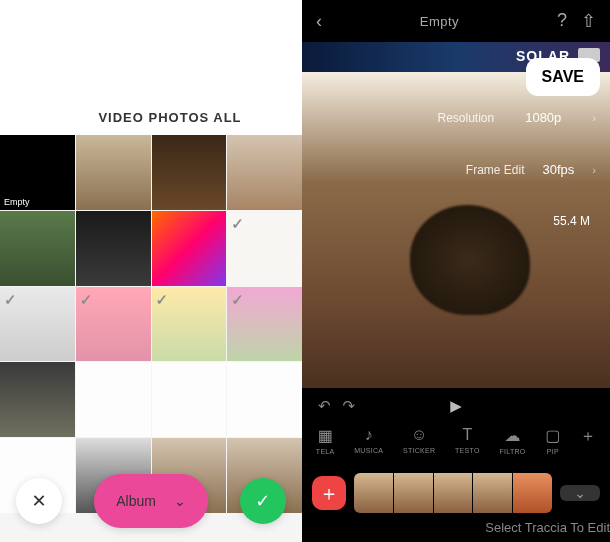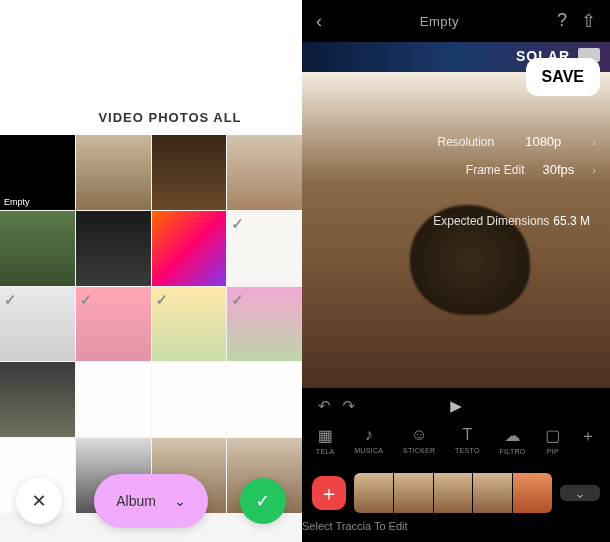--- a/index.html
+++ b/index.html
@@ -40,21 +40,21 @@
     .t16 { background: #fdfdfd; }
     
     .t17 { background: #fdfdfd; }
     .t18 { background: linear-gradient(#ddd,#555); }
     .t19 { background: linear-gradient(#d4c4b0,#8a7050); }
     .t20 { background: linear-gradient(#d4c4b0,#8a7050); }
     
     .bottom-controls { position:absolute; bottom:14px; left:0; right:0; display:flex; justify-content:space-around; align-items:center; }
     .circ-btn { width:46px; height:46px; border-radius:50%; display:flex; align-items:center; justify-content:center; font-size:18px; box-shadow: 0 2px 8px rgba(0,0,0,0.15); }
     .close-btn { background:#fff; color:#333; }
-    .album-pill { background:#f0abfc; padding:19px 22px; border-radius:28px; font-size:14px; color:#333; display:flex; align-items:center; gap:18px; box-shadow: 0 2px 8px rgba(0,0,0,0.15); }
+    .album-pill { background:#ec4899; padding:19px 22px; border-radius:28px; font-size:14px; color:#333; display:flex; align-items:center; gap:18px; box-shadow: 0 2px 8px rgba(0,0,0,0.15); }
     .confirm-btn { background:#22c55e; color:#fff; }
     
     
     .hdr { height:42px; display:flex; align-items:center; justify-content:space-between; padding:0 14px; }
     .hdr-icon { color:#aaa; font-size:18px; }
     .hdr-title { color:#aaa; font-size:13px; letter-spacing:0.5px; }
     .hdr-right { display:flex; gap:14px; }
     
     .banner { height:30px; background: linear-gradient(90deg,#0a1a3a,#1a3a6a,#3a2a5a); position:relative; }
     .banner .solar { position:absolute; right:40px; top:6px; font-size:14px; font-weight:700; color:#fff; letter-spacing:1px; }
@@ -62,21 +62,21 @@
     
     .preview { position:absolute; top:72px; left:0; right:0; height:316px; background: linear-gradient(180deg,#f5ede0 0%,#8a6a48 35%,#6a4830 75%,#4a3020 100%); }
     .preview::before { content:""; position:absolute; left:35%; top:42%; width:120px; height:110px; background: radial-gradient(ellipse at center,#3a2a1a,#1a1208); border-radius:50% 55% 45% 50%; filter: blur(1px); }
     
     .save-btn { position:absolute; top:58px; right:10px; background:#fff; color:#000; font-weight:600; padding:10px 16px; border-radius:12px; font-size:16px; z-index:5; }
     
     .setting { position:absolute; right:14px; display:flex; align-items:center; gap:18px; z-index:5; }
     .setting .label { color:rgba(255,255,255,0.85); font-size:12px; }
     .setting .value { color:#fff; font-size:13px; }
     .setting .chev { color:rgba(255,255,255,0.6); font-size:11px; }
-    .s-res { top:134px;gap:31px; }
+    .s-res { top:110px;gap:31px; }
     .s-fr { top:162px; }
     .s-dim { top:214px; right:20px; gap:4px; }
     .s-dim .label { font-size:12px; color:rgba(255,255,255,0.85); }
     .s-dim .value { font-size:12px; }
     
     .play-row { position:absolute; top:394px; left:0; right:0; height:24px; display:flex; align-items:center; justify-content:space-between; padding:0 16px; }
     .undo-redo { display:flex; gap:12px; color:#888; font-size:15px; }
     .play { color:#bbb; font-size:15px; position:absolute; left:50%; transform:translateX(-50%); }
     
     .tools { position:absolute; top:424px; left:0; right:0; display:flex; justify-content:space-around; padding:2px 4px; }
@@ -84,21 +84,21 @@
     .tool .ticon { font-size:16px; }
     .tool .tlabel { font-size:7px; letter-spacing:0.3px; text-transform:uppercase; }
     
     .timeline { position:absolute; top:468px; left:0; right:0; height:50px; display:flex; align-items:center; padding:0 10px; gap:8px; }
     .add-btn { width:34px; height:34px; background:#ef4444; border-radius:10px; display:flex; align-items:center; justify-content:center; color:#fff; font-size:20px; flex-shrink:0; }
     .clip-strip { flex:1; height:40px; display:flex; gap:1px; border-radius:6px; overflow:hidden; }
     .clip { flex:1; background: linear-gradient(#d4b890,#8a6040); }
     .clip.alt { background: linear-gradient(#e89060,#b05028); }
     .clip-end { width:40px; background:#333; border-radius:6px; display:flex; align-items:center; justify-content:center; color:#999; font-size:14px; }
     
-    .select-label { position:absolute; top:520px; left:0; right:0; text-align:left; color:#888; font-size:11px; }
+    .select-label { position:absolute; top:520px; left:0; right:0; text-align:right; color:#888; font-size:13px; }
   </style>
 </head>
 <body>
 
 <div class="left-panel">
   <div class="picker-top"></div>
   <div class="tabs">VIDEO PHOTOS ALL</div>
 
   <div class="grid">
 
@@ -179,22 +179,21 @@
     <span class="chev">›</span>
   </div>
 
   <div class="setting s-fr">
     <span class="label">Frame Edit</span>
     <span class="value">30fps</span>
     <span class="chev">›</span>
   </div>
 
   <div class="setting s-dim">
-    <span class="label">Expected Dimensions</span>
-    <span class="value">65.3 M</span>
+    <span class="value">55.4 M</span>
   </div>
 
   <div class="play-row">
     <div class="undo-redo">
       <span>↶</span>
       <span>↷</span>
     </div>
     <span class="play">▶</span>
     <span></span>
   </div>

